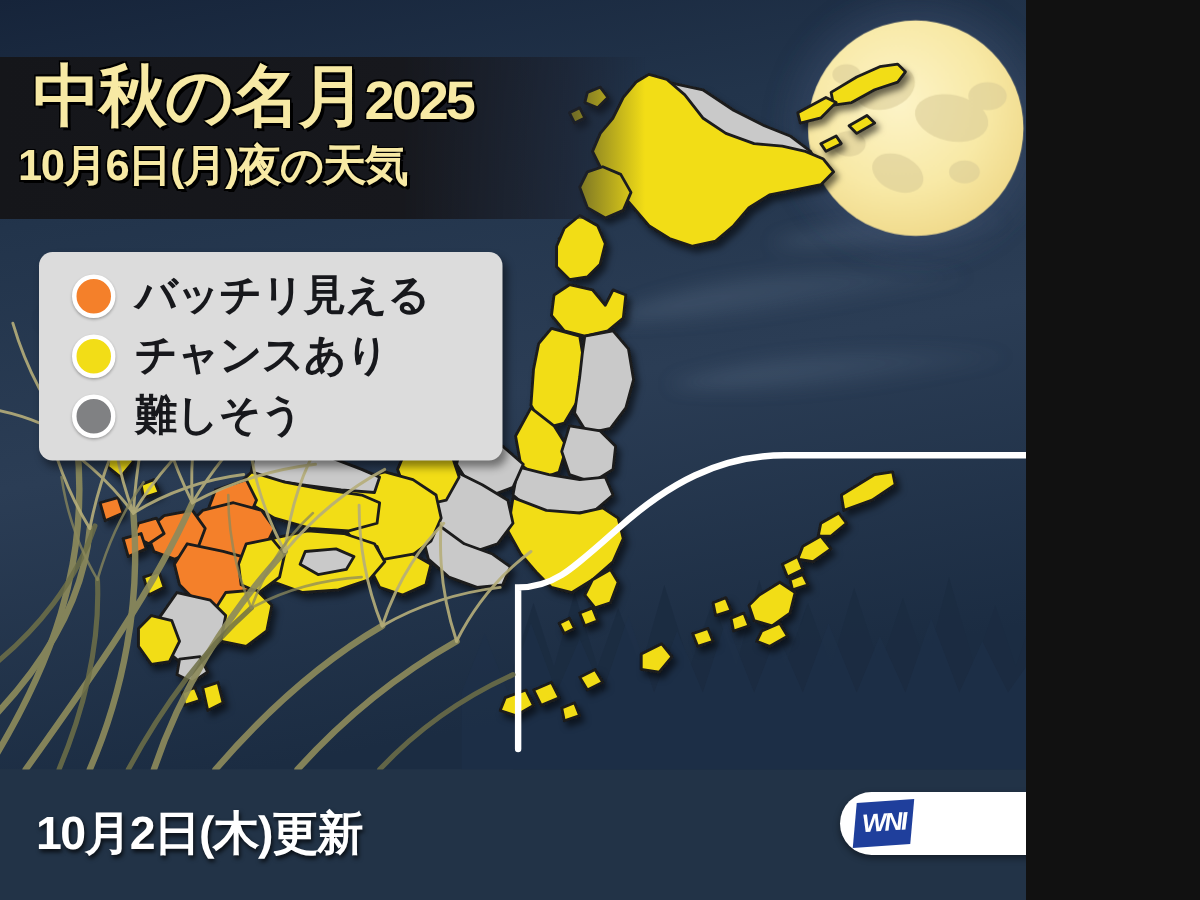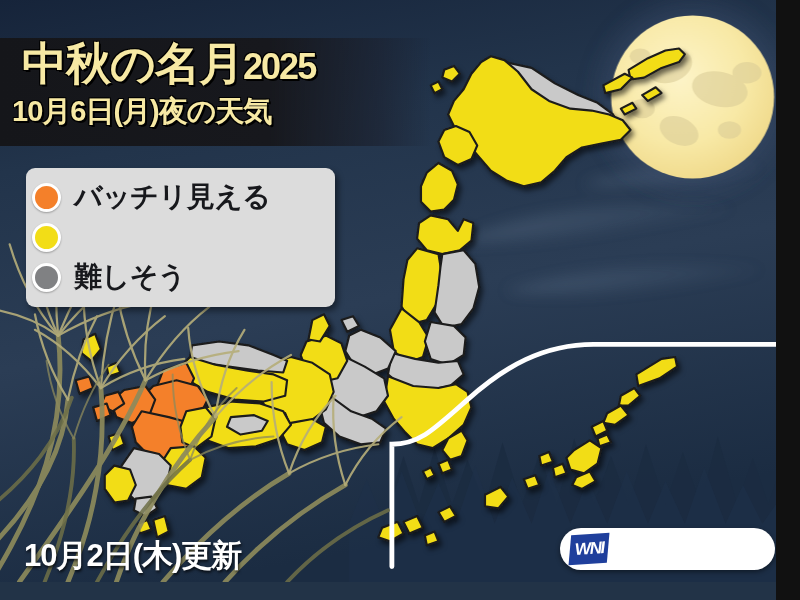--- a/index.html
+++ b/index.html
@@ -1,17 +1,17 @@
 <!DOCTYPE html>
 <html><head>
 <meta charset="utf-8">
 <style>
   html,body{margin:0;padding:0;background:#111;}
   #stage{
-    position:relative;width:776px;height:600px;overflow:hidden;
+    position:relative;width:684px;height:600px;overflow:hidden;
     font-family:"Liberation Sans","DejaVu Sans",sans-serif;
     background:#223347;
   }
   .layer{position:absolute;inset:0;}
   svg.layer{display:block;}
 
   
   #title-band{
     position:absolute;left:0;top:38px;width:430px;height:108px;
     background:linear-gradient(to right,#15161a 0%,#17181d 62%,rgba(28,34,48,.65) 88%,rgba(34,44,62,0) 100%);
@@ -31,21 +31,21 @@
     text-shadow:2px 2px 0 #000,-1px -1px 0 #000,1px -1px 0 #000,-1px 1px 0 #000;
   }
 
   
   #legend{
     position:absolute;left:26px;top:168px;width:309px;height:139px;z-index:8;
     background:#dcdcdc;border-radius:9px;
     box-shadow:3px 4px 6px rgba(0,0,0,.45);
     padding:9px 0 0 0;box-sizing:border-box;
   }
-  .legend-row{display:flex;align-items:center;height:40px;padding-left:6px;}
+  .legend-row{display:flex;align-items:center;height:40px;padding-left:22px;}
   .legend-dot{
     width:29px;height:29px;border-radius:50%;
     border:3px solid #fff;box-sizing:border-box;flex:none;
     box-shadow:0 1px 2px rgba(0,0,0,.3);
   }
   .legend-label{
     margin-left:13px;color:#17181c;font-size:28px;font-weight:bold;
     letter-spacing:-.5px;line-height:1;white-space:nowrap;
   }
 
@@ -317,20 +317,21 @@
   <div id="title-main"><span>中秋の名月</span><span class="yr">2025</span></div>
   <div id="title-sub">10月6日(月)夜の天気</div>
 
   <div id="legend">
     <div class="legend-row">
       <span class="legend-dot" style="background:#f4802a"></span>
       <span class="legend-label">バッチリ見える</span>
     </div>
     <div class="legend-row">
       <span class="legend-dot" style="background:#f2dd17"></span>
+      <span class="legend-label">チャンスあり</span>
     </div>
     <div class="legend-row">
       <span class="legend-dot" style="background:#808183"></span>
       <span class="legend-label">難しそう</span>
     </div>
   </div>
 
   <div id="update-text">10月2日(木)更新</div>
 
   <div id="logo">

